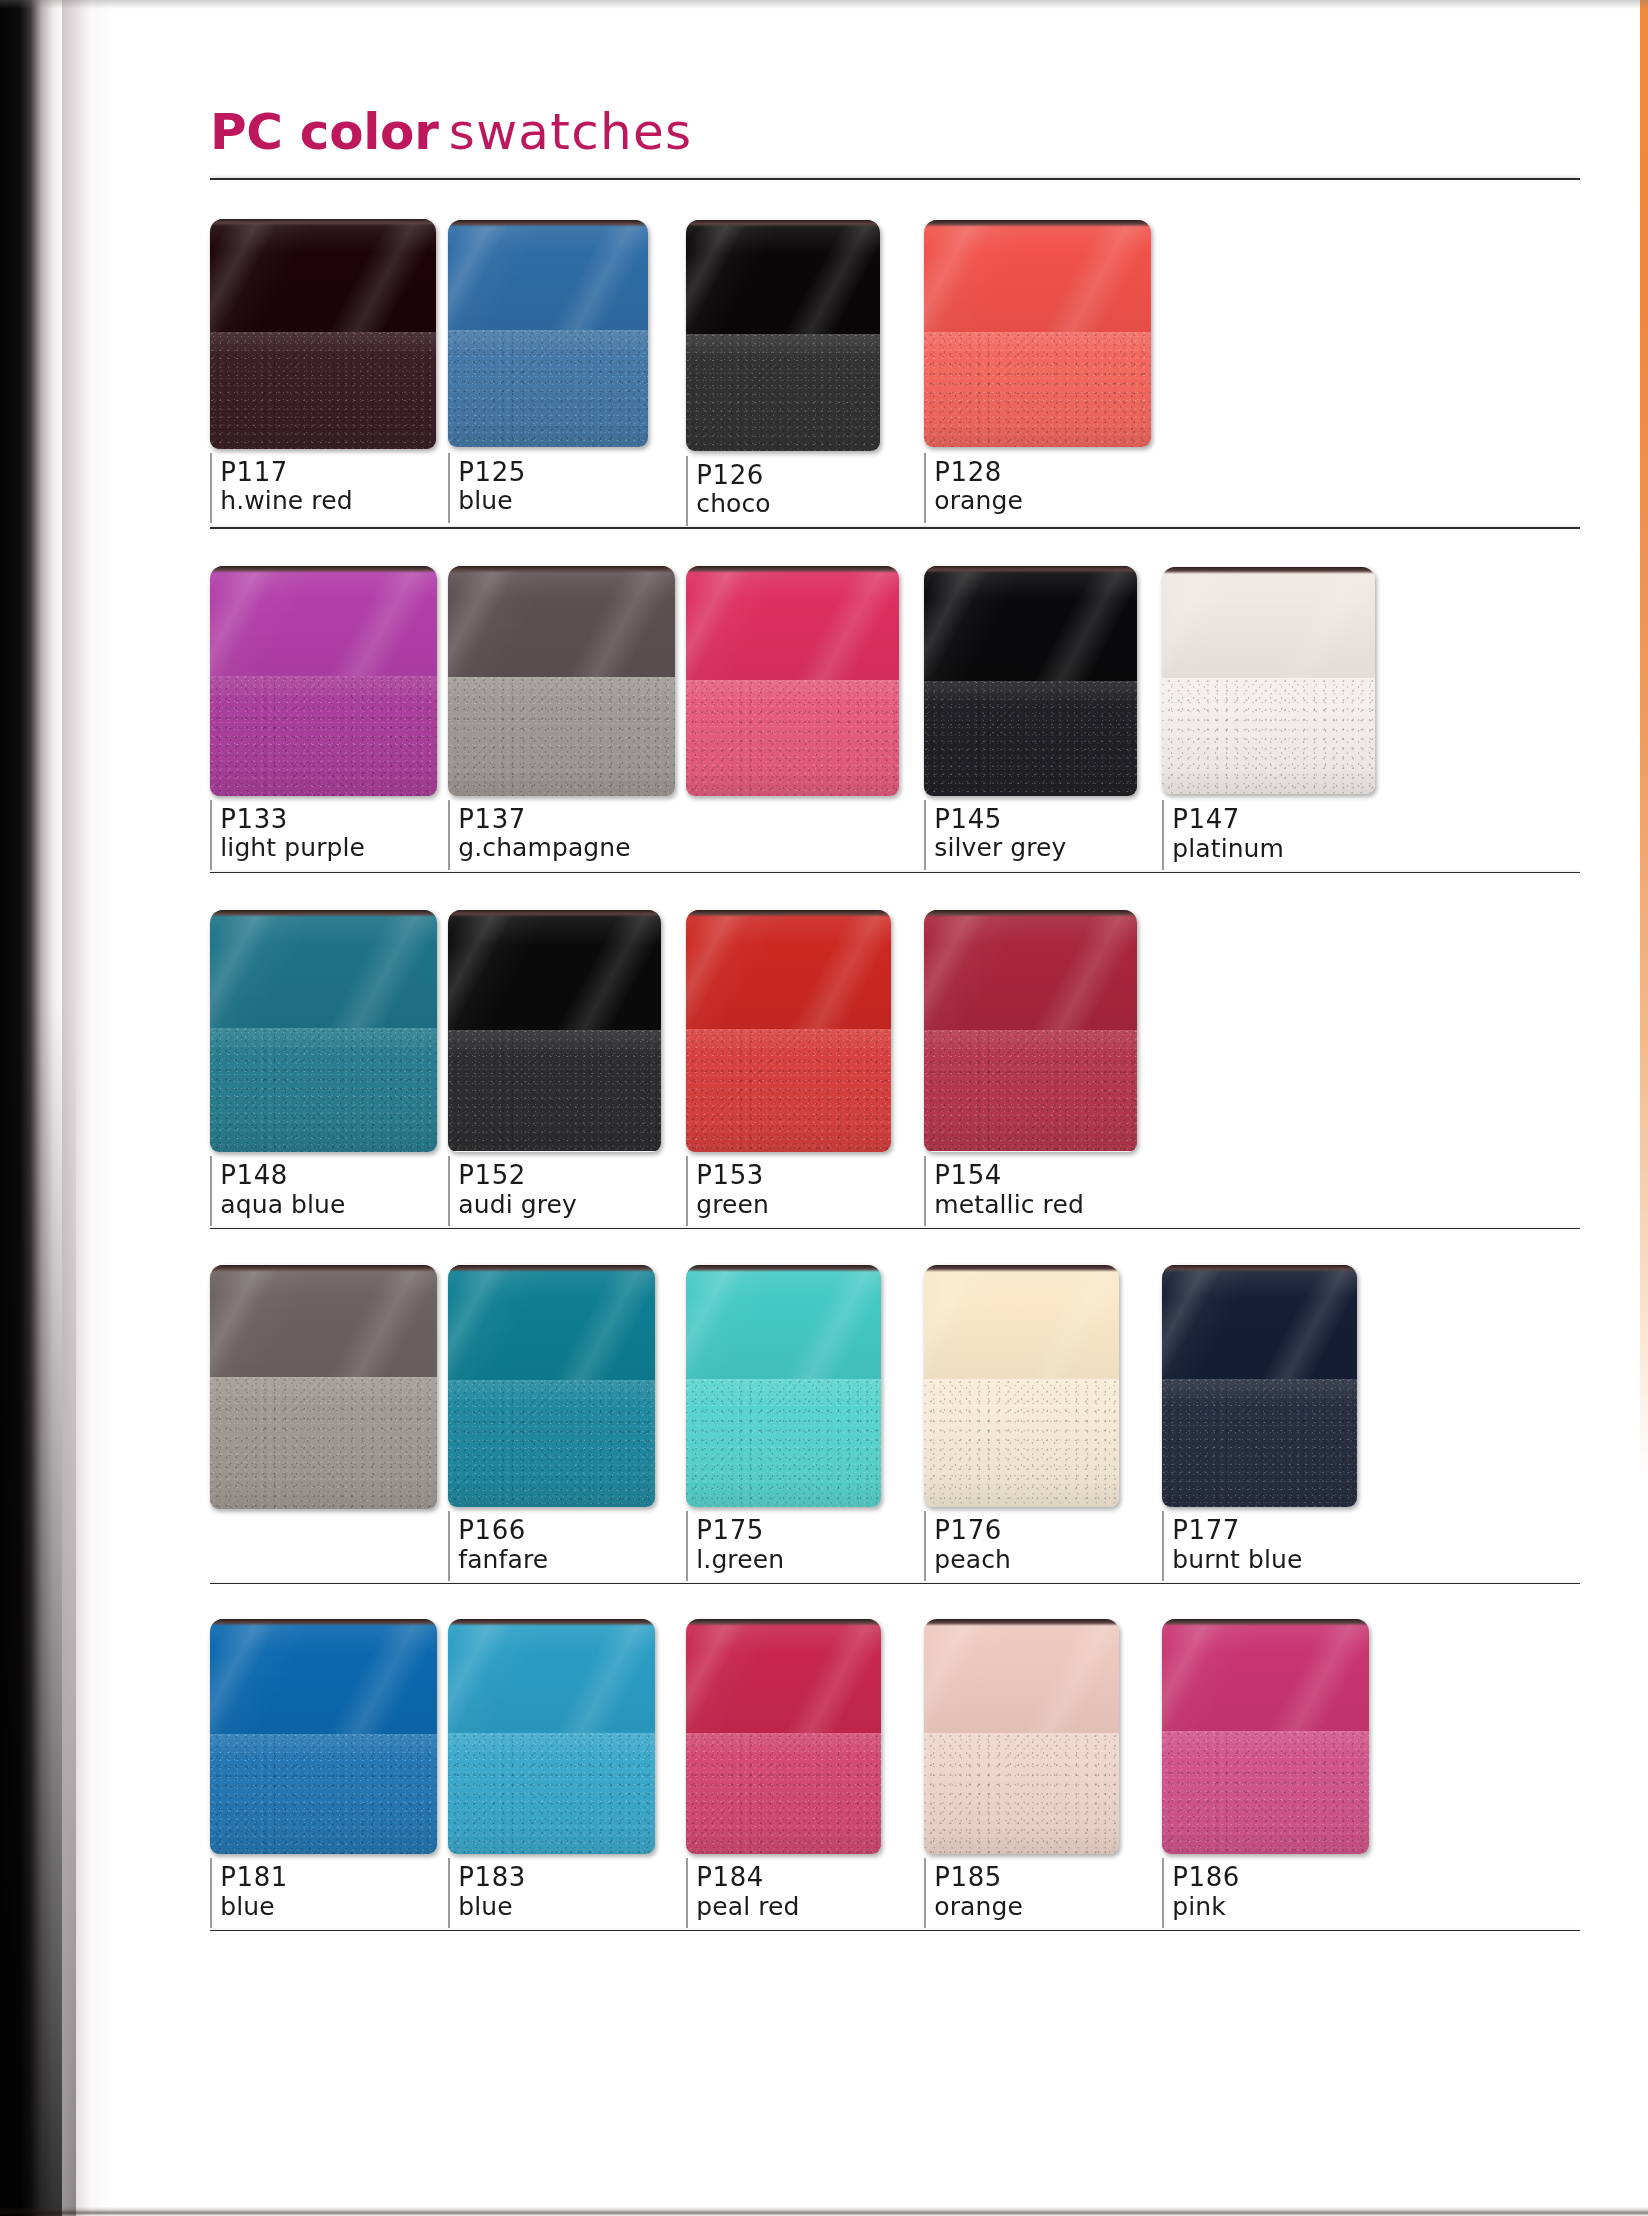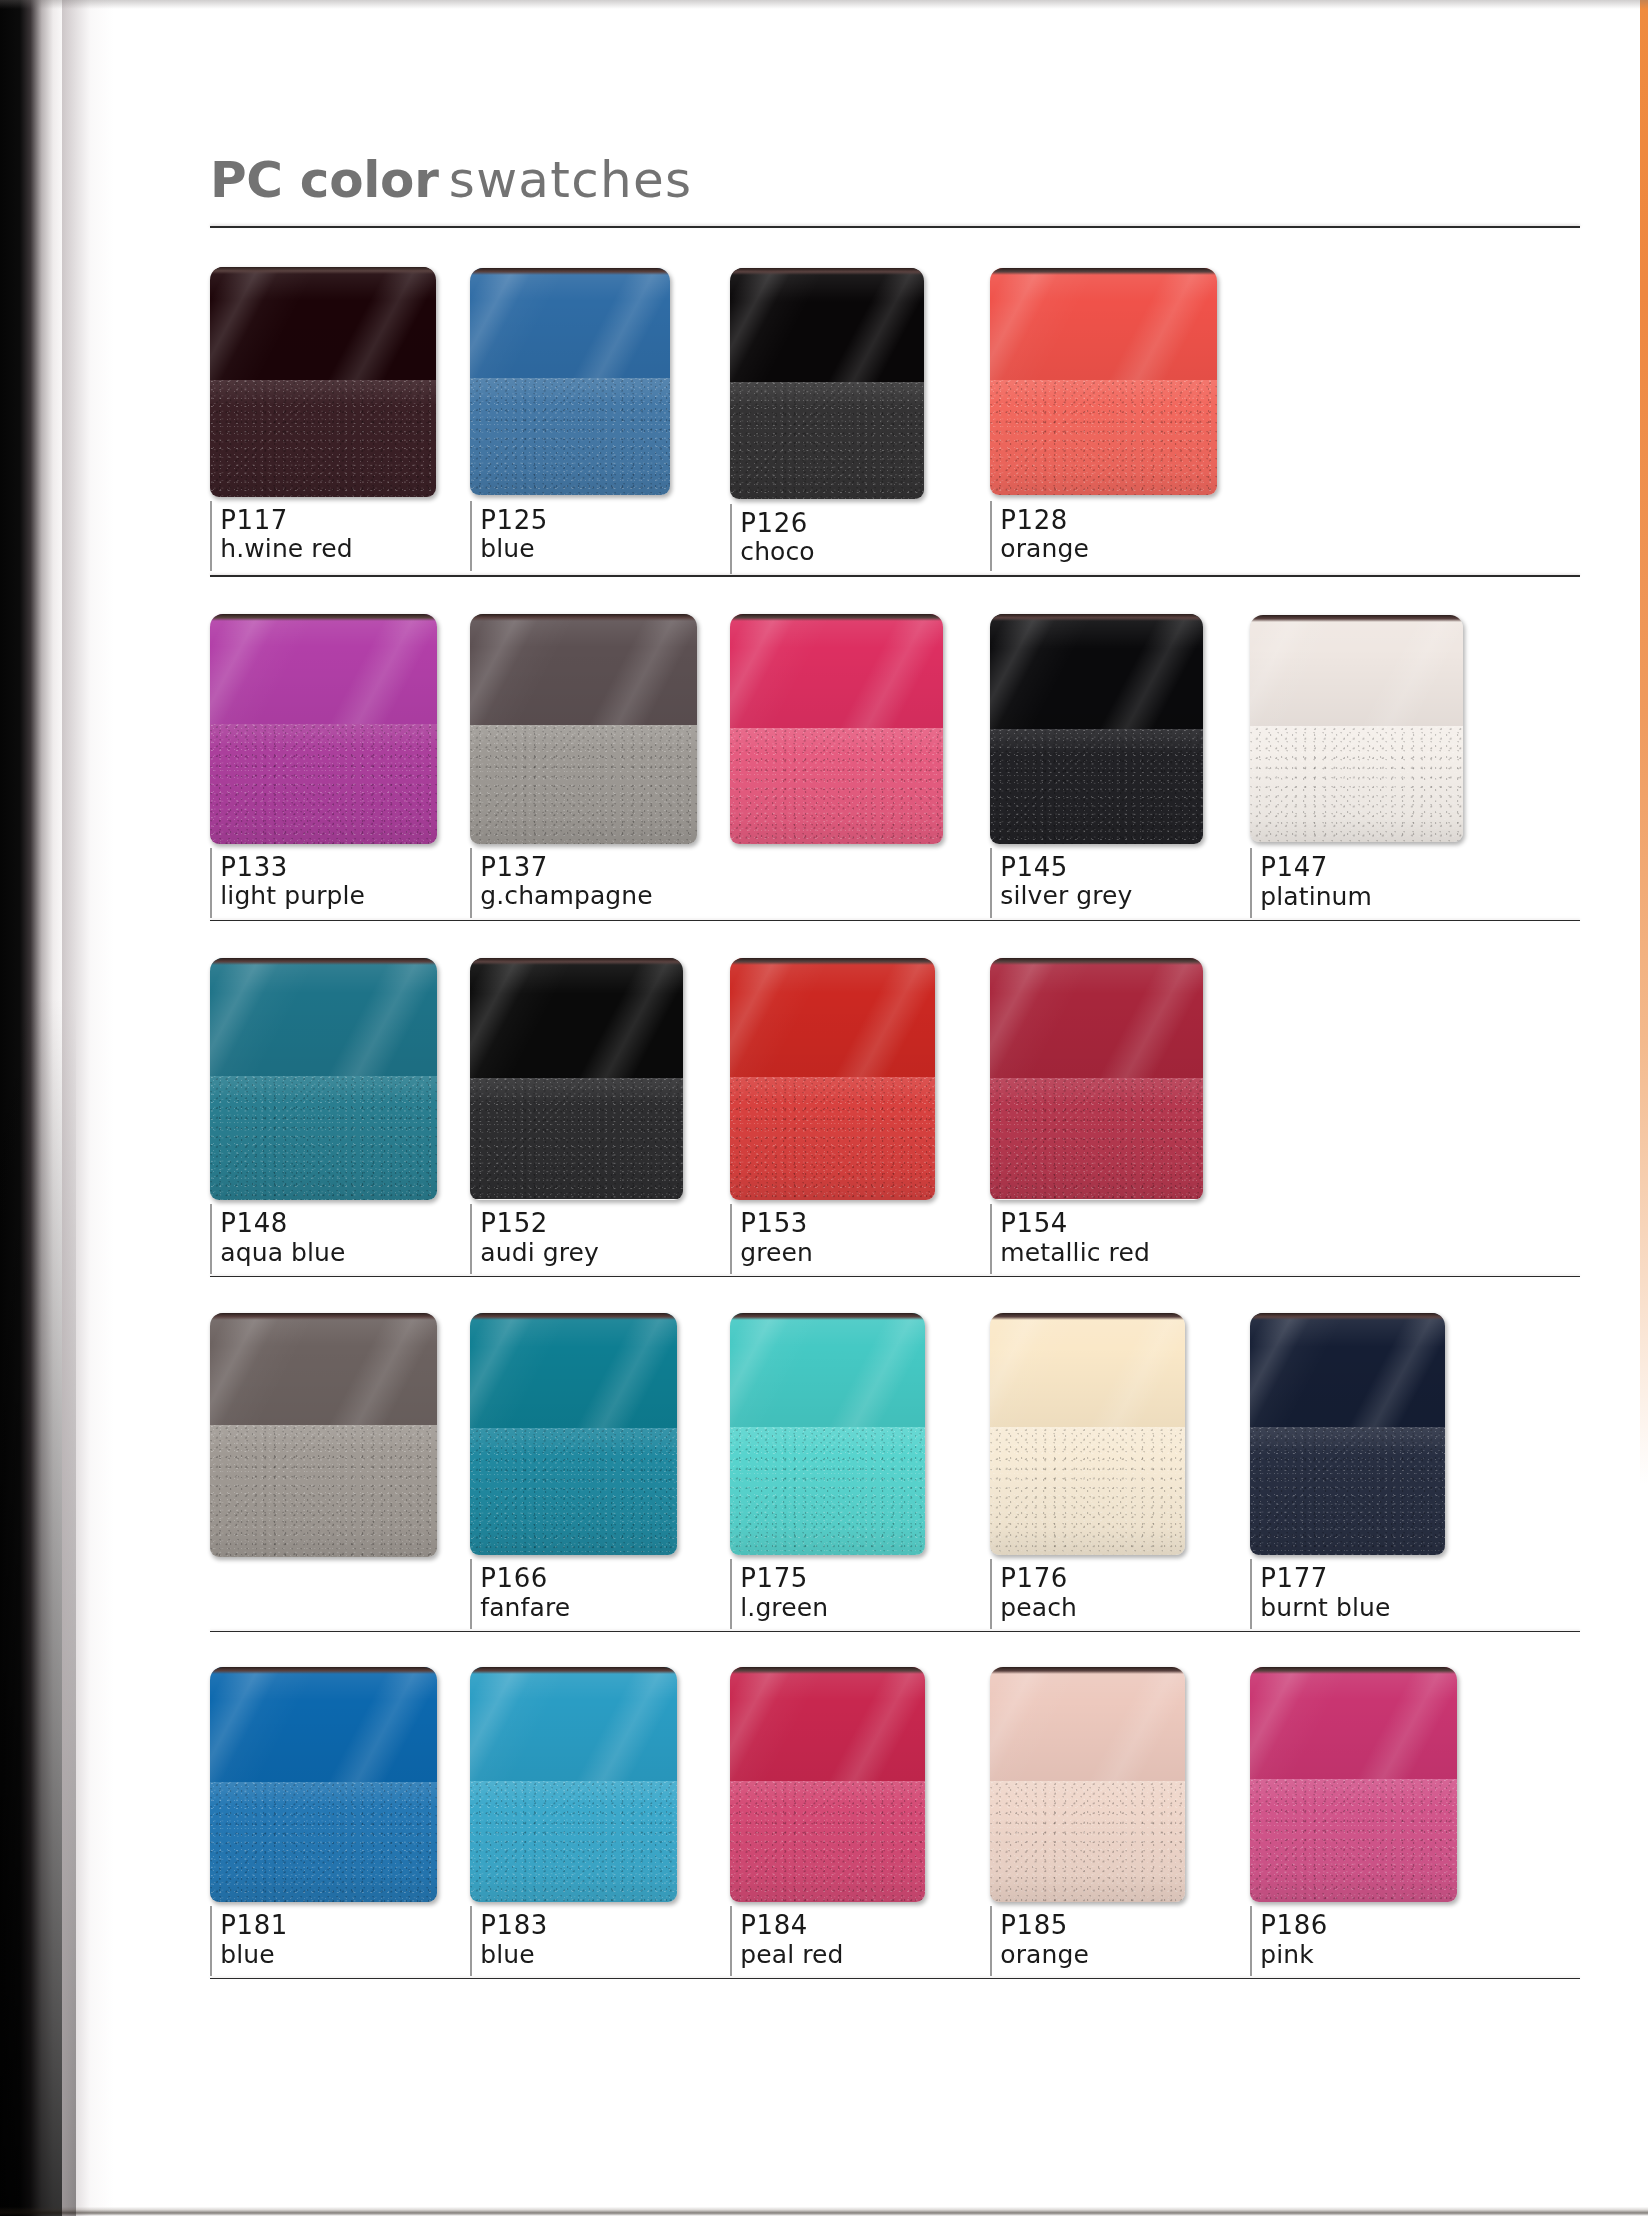--- a/index.html
+++ b/index.html
@@ -82,43 +82,42 @@
     top: 0;
     width: 1370px;
   }
 
   
   .page-header { padding-top: 107px; }
   .page-title {
     font-size: 50px;
     line-height: 1;
     letter-spacing: 0.6px;
-    color: #737373;
+    color: #be185d;
     white-space: nowrap;
-    margin-top: 48px;
   }
   .title-strong { font-weight: 700; letter-spacing: -0.3px; }
   .title-light  { font-weight: 400; letter-spacing: 1.3px; margin-left: 10.3px; }
   .title-rule {
     margin-top: 21px;
     width: 1370px;
     height: 1.9px;
     background: #2b2b2b;
     box-shadow: 0 -1.3px 2.6px rgba(150,140,140,0.35);
   }
 
   
   .swatch-row {
     position: relative;
     display: flex;
     width: 1370px;
   }
   .swatch-cell {
     position: relative;
-    width: 260px;
+    width: 238px;
     box-sizing: border-box;
     padding-right: 28px;
   }
 
   
   .chip-wrap { position: relative; }
   .chip {
     position: relative;
     border-radius: 13px 13px 9px 9px;
     overflow: hidden;

